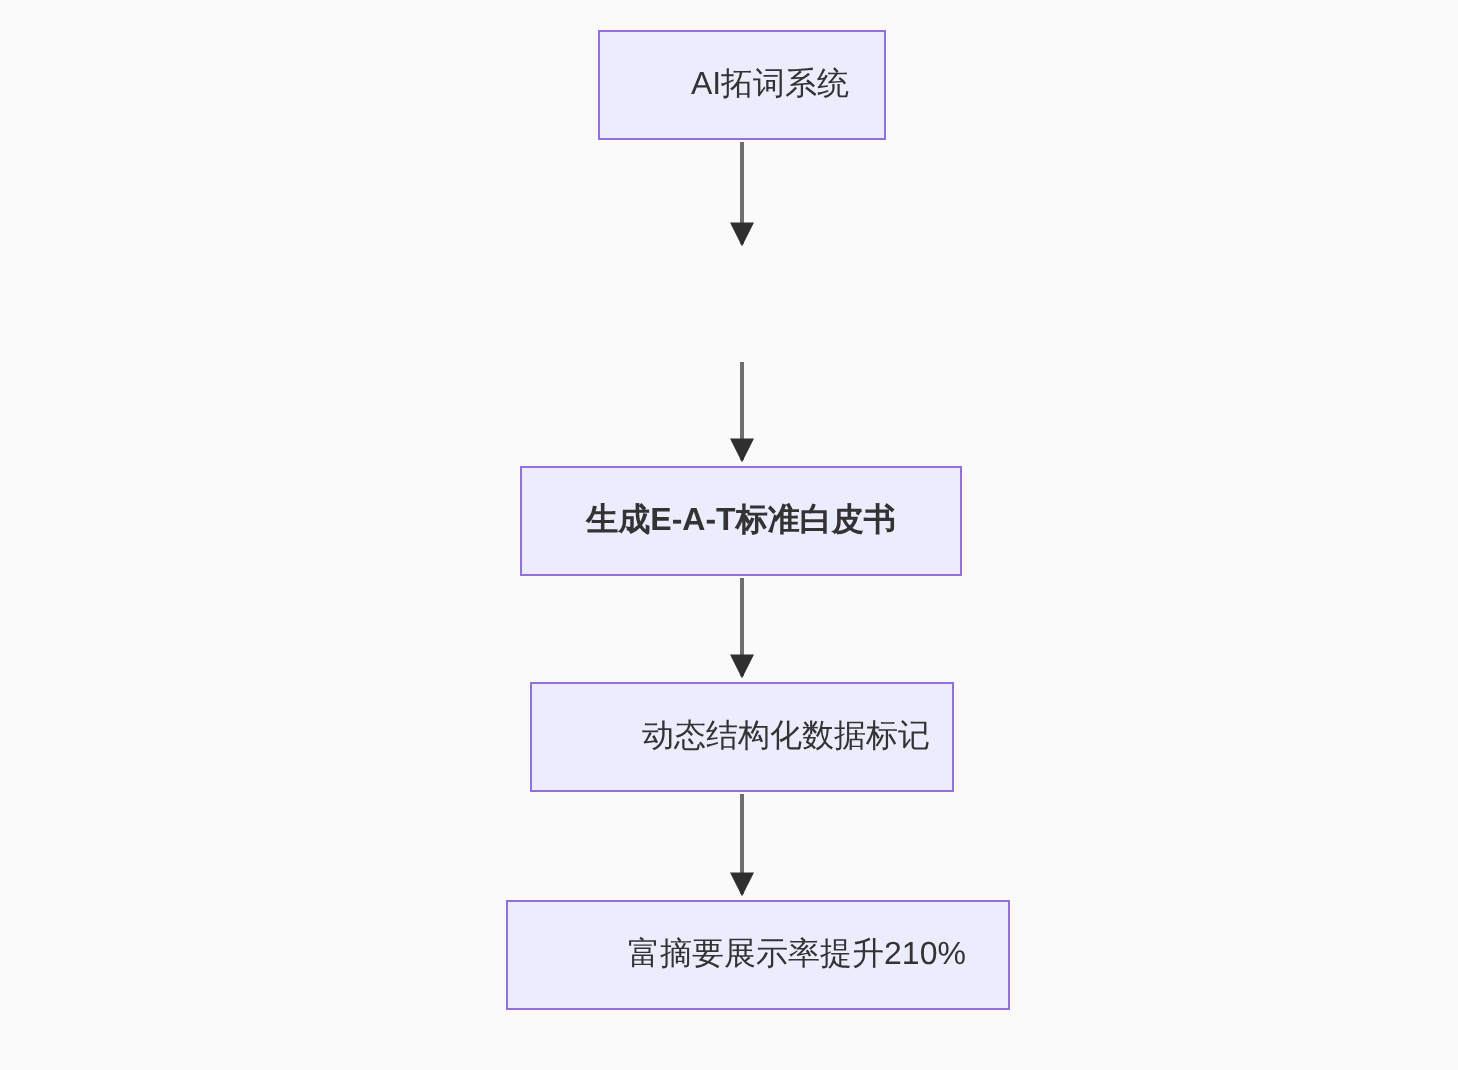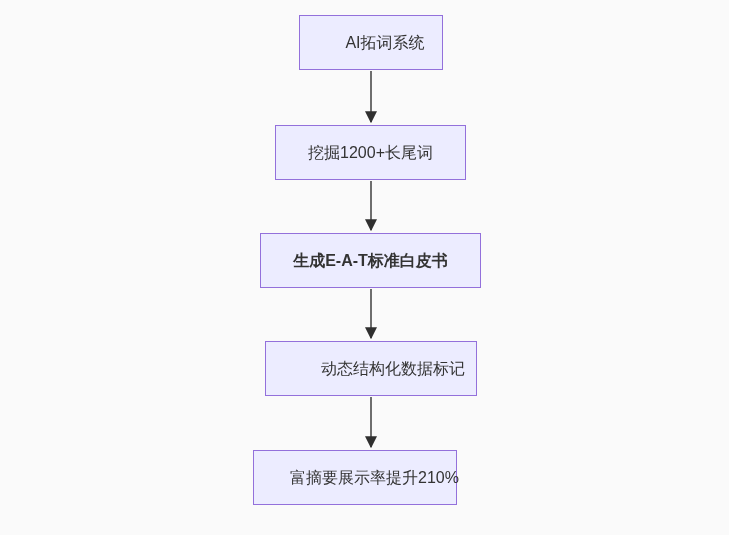--- a/index.html
+++ b/index.html
@@ -53,21 +53,21 @@
     font-size: 16px;
     color: var(--node-text);
     white-space: nowrap;
     text-align: center;
     line-height: 1;
   }
   .node-1 { left: 299px; top: 15px;  width: 144px; padding-left: 28px; }
   .node-2 { left: 275px; top: 125px; width: 191px; }
   .node-3 { left: 260px; top: 233px; width: 221px; font-weight: bold; }
   .node-4 { left: 265px; top: 341px; width: 212px; padding-left: 44px; }
-  .node-5 { left: 253px; top: 450px; width: 204px; padding-left: 39px; }
+  .node-5 { left: 253px; top: 450px; width: 252px; padding-left: 39px; }
 </style>
 </head>
 <body>
 
 <div class="canvas">
 
   <svg class="edges-svg" width="729" height="535" viewBox="0 0 729 535" xmlns="http://www.w3.org/2000/svg">
     <defs>
       <marker id="arrowhead" viewBox="0 0 10 10" refX="9" refY="5" markerWidth="6" markerHeight="6" orient="auto">
         <path class="arrow-head-shape" d="M 0 0 L 10 5 L 0 10 z"></path>
@@ -76,23 +76,20 @@
     <line class="edge-line" x1="371" y1="71" x2="371" y2="122" marker-end="url(#arrowhead)"></line>
     <line class="edge-line" x1="371" y1="181" x2="371" y2="230" marker-end="url(#arrowhead)"></line>
     <line class="edge-line" x1="371" y1="289" x2="371" y2="338" marker-end="url(#arrowhead)"></line>
     <line class="edge-line" x1="371" y1="397" x2="371" y2="447" marker-end="url(#arrowhead)"></line>
   </svg>
 
   <div class="flow-node node-1">
     <span class="node-label">AI拓词系统</span>
   </div>
 
-  <div class="flow-node node-2">
-    <span class="node-label">挖掘1200+长尾词</span>
-  </div>
 
   <div class="flow-node node-3">
     <span class="node-label">生成E-A-T标准白皮书</span>
   </div>
 
   <div class="flow-node node-4">
     <span class="node-label">动态结构化数据标记</span>
   </div>
 
   <div class="flow-node node-5">

